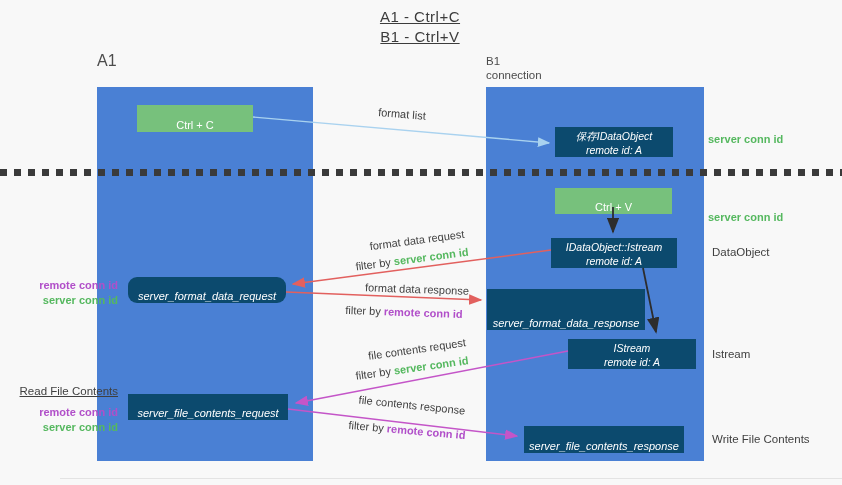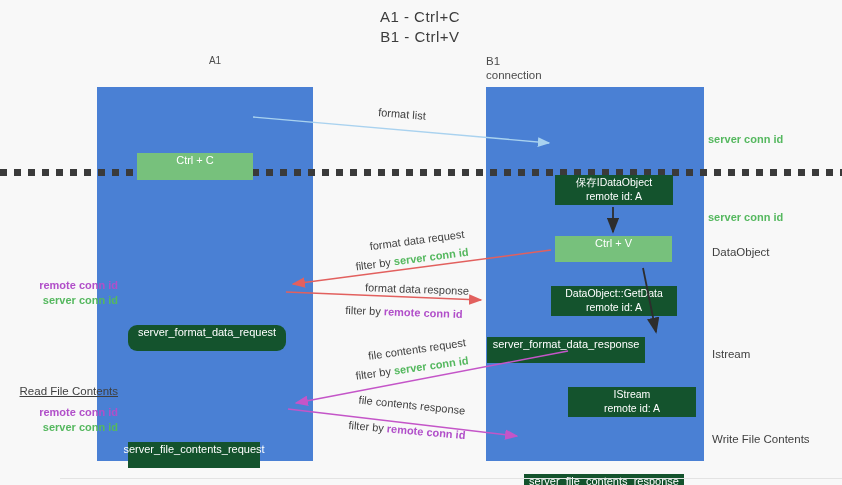--- a/index.html
+++ b/index.html
@@ -5,46 +5,46 @@
   html,body{margin:0;padding:0;}
   body{
     width:842px;height:485px;position:relative;overflow:hidden;
     background:#f8f8f8;
     font-family:"Liberation Sans", sans-serif;
     color:#3f3f3f;
   }
   .abs{position:absolute;}
   
   [data-name="diagram-title"]{left:300px;top:7px;width:240px;text-align:center;
-    font-size:15px;line-height:20px;color:#3c3c3c;letter-spacing:.5px;}
+    font-size:15px;line-height:20px;color:#3c3c3c;letter-spacing:.5px;text-decoration:underline;}
   
-  [data-name="column-a-header"]{left:107px;top:54px;width:216px;text-align:center;
-    font-size:10px;line-height:14px;color:#4c4c4c;}
+  [data-name="column-a-header"]{left:97px;top:54px;width:216px;text-align:left;
+    font-size:16px;line-height:14px;color:#4c4c4c;}
   [data-name="column-b-header"]{left:486px;top:54px;width:218px;text-align:left;
     font-size:11.5px;line-height:14px;color:#4c4c4c;}
   
   .col-rect{background:#4a80d4;top:87px;height:374px;}
   [data-name="column-a-rect"]{left:97px;width:216px;}
   [data-name="column-b-rect"]{left:486px;width:218px;}
   
   [data-name="session-divider"]{left:0;top:169px;width:842px;height:7px;
     background:repeating-linear-gradient(90deg,#3a3a3a 0 7px,transparent 7px 14px);}
   
-  .node{display:flex;flex-direction:column;align-items:center;justify-content:flex-start;
-    color:#fff;font-size:11px;line-height:14px;text-align:center;margin-top:48px;}
+  .node{display:flex;flex-direction:column;align-items:center;justify-content:flex-end;
+    color:#fff;font-size:11px;line-height:14px;text-align:center;}
   .green{background:#77c17c;}
-  .orange{background:#14532d;}
+  .orange{background:#0c4a6e;font-style:italic;}
   [data-name="ctrl-c-node"]{left:137px;top:105px;width:116px;height:27px;}
   [data-name="save-dataobject-node"]{left:555px;top:127px;width:118px;height:30px;font-size:10.5px;}
   [data-name="ctrl-v-node"]{left:555px;top:188px;width:117px;height:26px;}
   [data-name="getdata-node"]{left:551px;top:238px;width:126px;height:30px;font-size:10.5px;}
   [data-name="format-request-node"]{left:128px;top:277px;width:158px;height:26px;border-radius:9px;}
-  [data-name="format-response-node"]{left:487px;top:289px;width:158px;height:26px;}
+  [data-name="format-response-node"]{left:487px;top:289px;width:158px;height:41px;}
   [data-name="istream-node"]{left:568px;top:339px;width:128px;height:30px;font-size:10.5px;}
-  [data-name="file-request-node"]{left:128px;top:394px;width:132px;height:26px;}
+  [data-name="file-request-node"]{left:128px;top:394px;width:160px;height:26px;}
   [data-name="file-response-node"]{left:524px;top:426px;width:160px;height:27px;}
   
   .green-id{color:#55b85f;font-weight:bold;font-size:11px;}
   .purple-id{color:#b14fc9;font-weight:bold;font-size:11px;}
   .plain-label{color:#3f3f3f;font-size:11.5px;text-align:right;}
   [data-name="server-conn-id-right-1"]{left:708px;top:133px;}
   [data-name="server-conn-id-right-2"]{left:708px;top:211px;}
   [data-name="dataobject-label"]{left:712px;top:246px;}
   [data-name="istream-label"]{left:712px;top:348px;}
   [data-name="write-file-label"]{left:712px;top:433px;}
@@ -91,21 +91,21 @@
   <span data-name="ctrl-c-label">Ctrl + C</span>
 </div>
 <div class="abs node orange" data-name="save-dataobject-node">
   <span data-name="save-dataobject-line1">保存IDataObject</span>
   <span data-name="save-dataobject-line2">remote id: A</span>
 </div>
 <div class="abs node green" data-name="ctrl-v-node">
   <span data-name="ctrl-v-label">Ctrl + V</span>
 </div>
 <div class="abs node orange" data-name="getdata-node">
-  <span data-name="getdata-line1">DataObject::GetData</span>
+  <span data-name="getdata-line1">IDataObject::Istream</span>
   <span data-name="getdata-line2">remote id: A</span>
 </div>
 <div class="abs node orange" data-name="format-request-node">
   <span data-name="format-request-label">server_format_data_request</span>
 </div>
 <div class="abs node orange" data-name="format-response-node">
   <span data-name="format-response-label">server_format_data_response</span>
 </div>
 <div class="abs node orange" data-name="istream-node">
   <span data-name="istream-line1">IStream</span>

